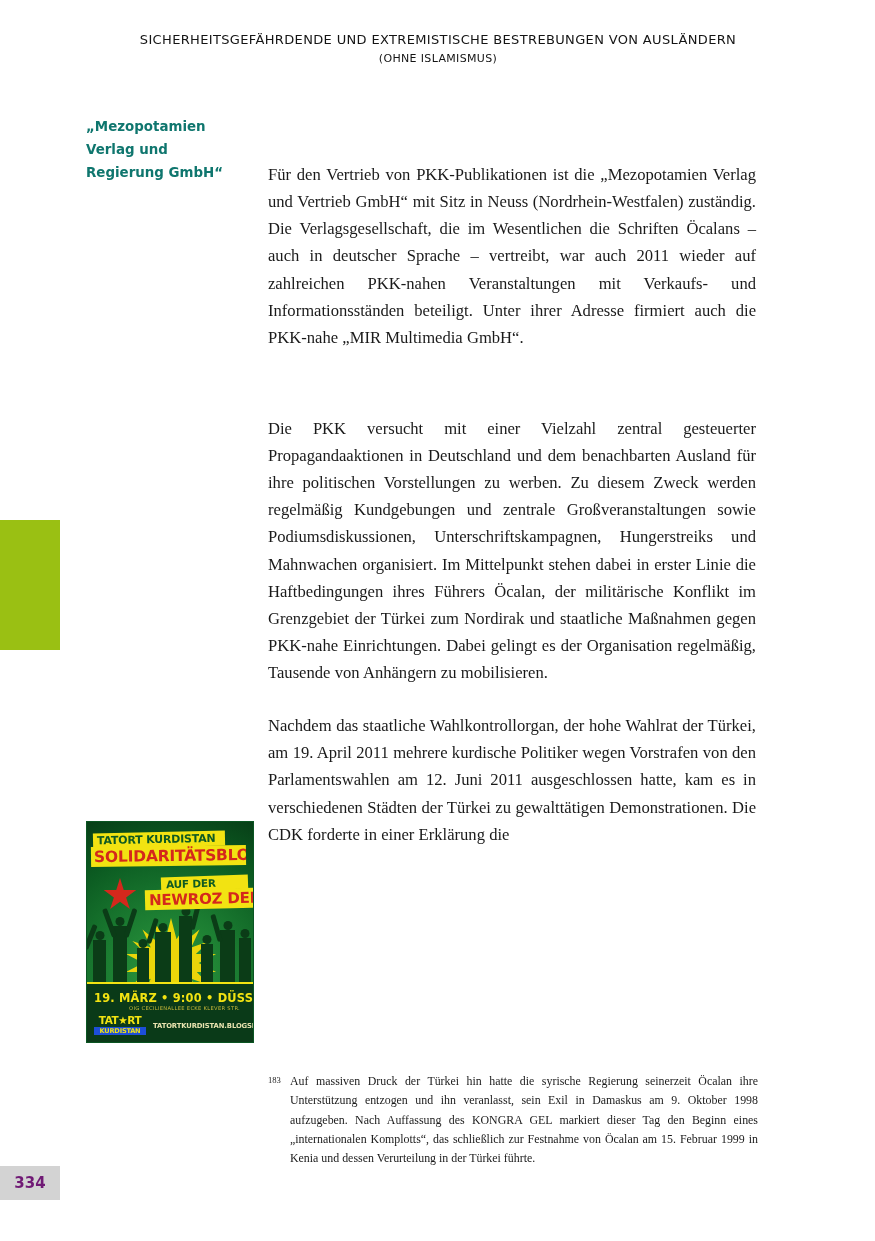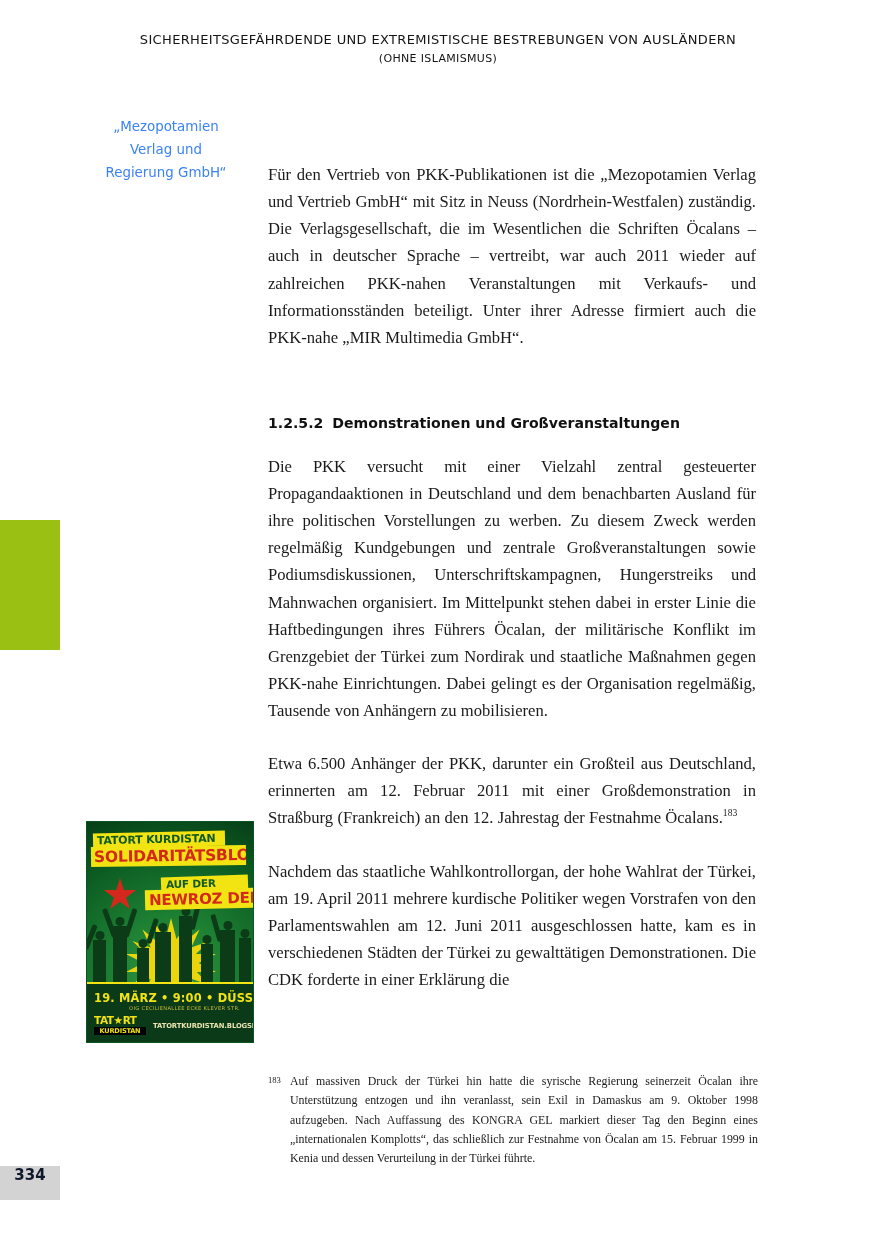--- a/index.html
+++ b/index.html
@@ -45,39 +45,40 @@
 
   
   .page-number-block {
     position: absolute;
     left: 0;
     top: 1166px;
     width: 60px;
     height: 34px;
     background: #d3d3d3;
     display: flex;
+    align-items: center;
     justify-content: center;
     font-family: "DejaVu Sans", "Liberation Sans", sans-serif;
     font-weight: bold;
     font-size: 15px;
-    color: #0f172a;
+    color: #701a75;
   }
 
   
   .margin-note {
     position: absolute;
     left: 86px;
     top: 115px;
     width: 160px;
-    text-align: center;
-    font-family: "DejaVu Sans", "Liberation Sans", sans-serif;
-    font-weight: normal;
+    text-align: left;
+    font-family: "DejaVu Sans", "Liberation Sans", sans-serif;
+    font-weight: bold;
     font-size: 13.4px;
     line-height: 1.72;
-    color: #3b82f6;
+    color: #0f766e;
   }
 
   
   .text-column {
     position: absolute;
     left: 268px;
     top: 113px;
     width: 488px;
     margin-top: 48px;
   }
@@ -272,24 +273,25 @@
     left: 7px; top: 31px;
     width: 52px;
   }
   .pf-logo-top {
     font-family: "DejaVu Sans", "Liberation Sans", sans-serif;
     font-weight: bold;
     font-size: 10.5px;
     color: #f2e312;
     letter-spacing: -0.4px;
     line-height: 1;
+    text-align: center;
   }
   .pf-logo-bot {
     margin-top: 1px;
-    background: #000000;
+    background: #1d4ed8;
     color: #f2e312;
     font-family: "DejaVu Sans", "Liberation Sans", sans-serif;
     font-weight: bold;
     font-size: 6.6px;
     letter-spacing: -0.2px;
     line-height: 1.25;
     text-align: center;
     width: 52px;
   }
   .pf-url {
@@ -322,27 +324,23 @@
   <div>Verlag und</div>
   <div>Regierung GmbH“</div>
 </div>
 
 <div class="text-column">
 
   <p class="body-para">Für den Vertrieb von PKK-Publikationen ist die „Mezopotamien Verlag und Vertrieb GmbH“ mit Sitz in Neuss (Nordrhein-Westfalen) zuständig. Die Verlagsgesellschaft, die im Wesentlichen die Schriften Öcalans – auch in deutscher Sprache – vertreibt, war auch 2011 wieder auf zahlreichen PKK-nahen Veranstaltungen mit Verkaufs- und Informationsständen beteiligt. Unter ihrer Adresse firmiert auch die PKK-nahe „MIR Multimedia GmbH“.</p>
 
   <div class="sp-before-heading"></div>
 
-  <h2 class="section-heading">
-    <span class="sec-num">1.2.5.2</span><span>Demonstrationen und Großveranstaltungen</span>
-  </h2>
 
   <p class="body-para">Die PKK versucht mit einer Vielzahl zentral gesteuerter Propagandaaktionen in Deutschland und dem benachbarten Ausland für ihre politischen Vorstellungen zu werben. Zu diesem Zweck werden regelmäßig Kundgebungen und zentrale Großveranstaltungen sowie Podiumsdiskussionen, Unterschriftskampagnen, Hungerstreiks und Mahnwachen organisiert. Im Mittelpunkt stehen dabei in erster Linie die Haftbedingungen ihres Führers Öcalan, der militärische Konflikt im Grenzgebiet der Türkei zum Nordirak und staatliche Maßnahmen gegen PKK-nahe Einrichtungen. Dabei gelingt es der Organisation regelmäßig, Tausende von Anhängern zu mobilisieren.</p>
 
-  <p class="body-para"><span>Etwa 6.500 Anhänger der PKK, darunter ein Großteil aus Deutschland, erinnerten am 12. Februar 2011 mit einer Großdemonstration in Straßburg (Frankreich) an den 12. Jahrestag der Festnahme Öcalans.</span><span class="fnref">183</span></p>
 
 
   <p class="body-para tight">Nachdem das staatliche Wahlkontrollorgan, der hohe Wahlrat der Türkei, am 19. April 2011 mehrere kurdische Politiker wegen Vorstrafen von den Parlamentswahlen am 12. Juni 2011 ausgeschlossen hatte, kam es in verschiedenen Städten der Türkei zu gewalttätigen Demonstrationen. Die CDK forderte in einer Erklärung die</p>
 
 </div>
 
 <div class="footnote-rule"></div>
 <div class="footnotes">
   <div class="footnote">
     <span class="fn-num">183</span>

